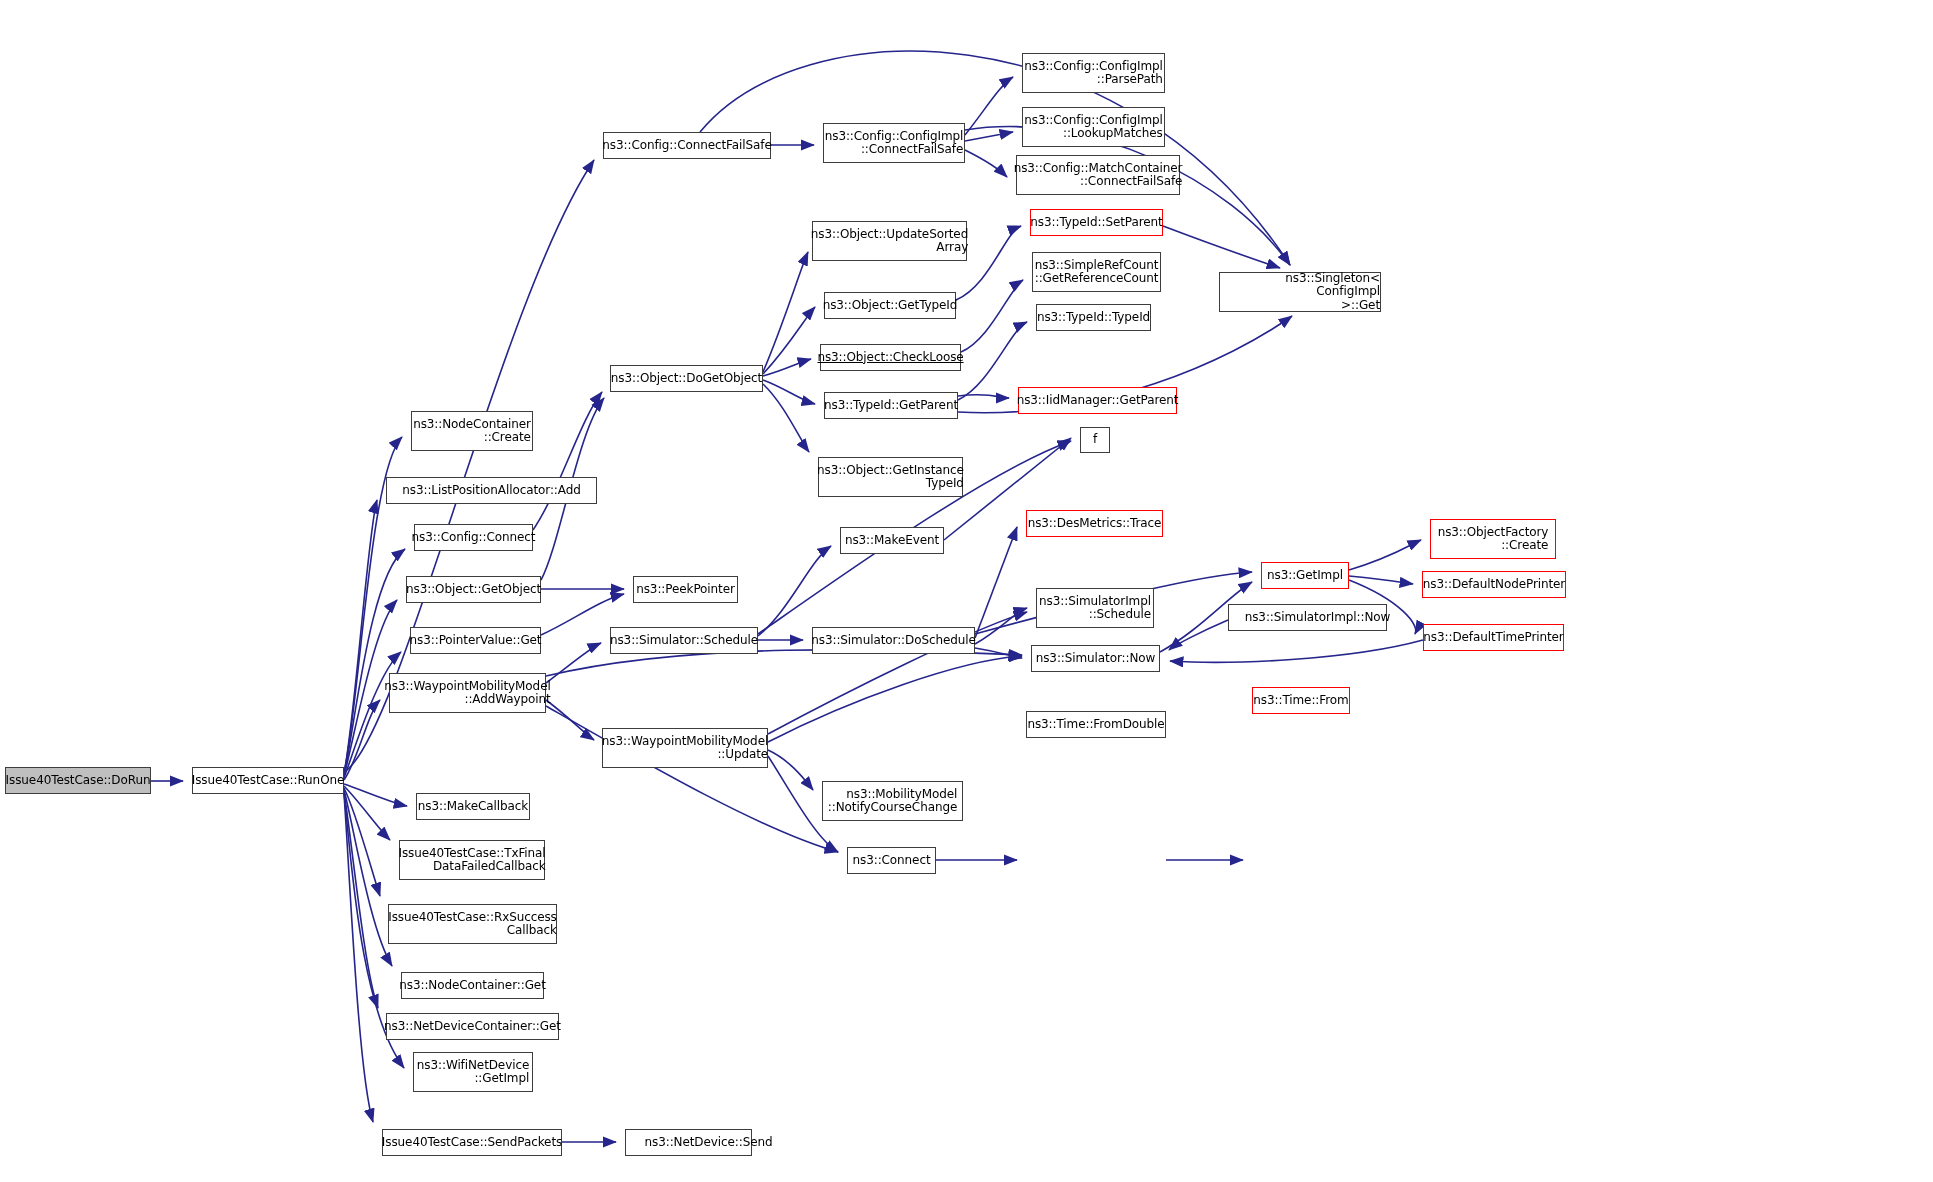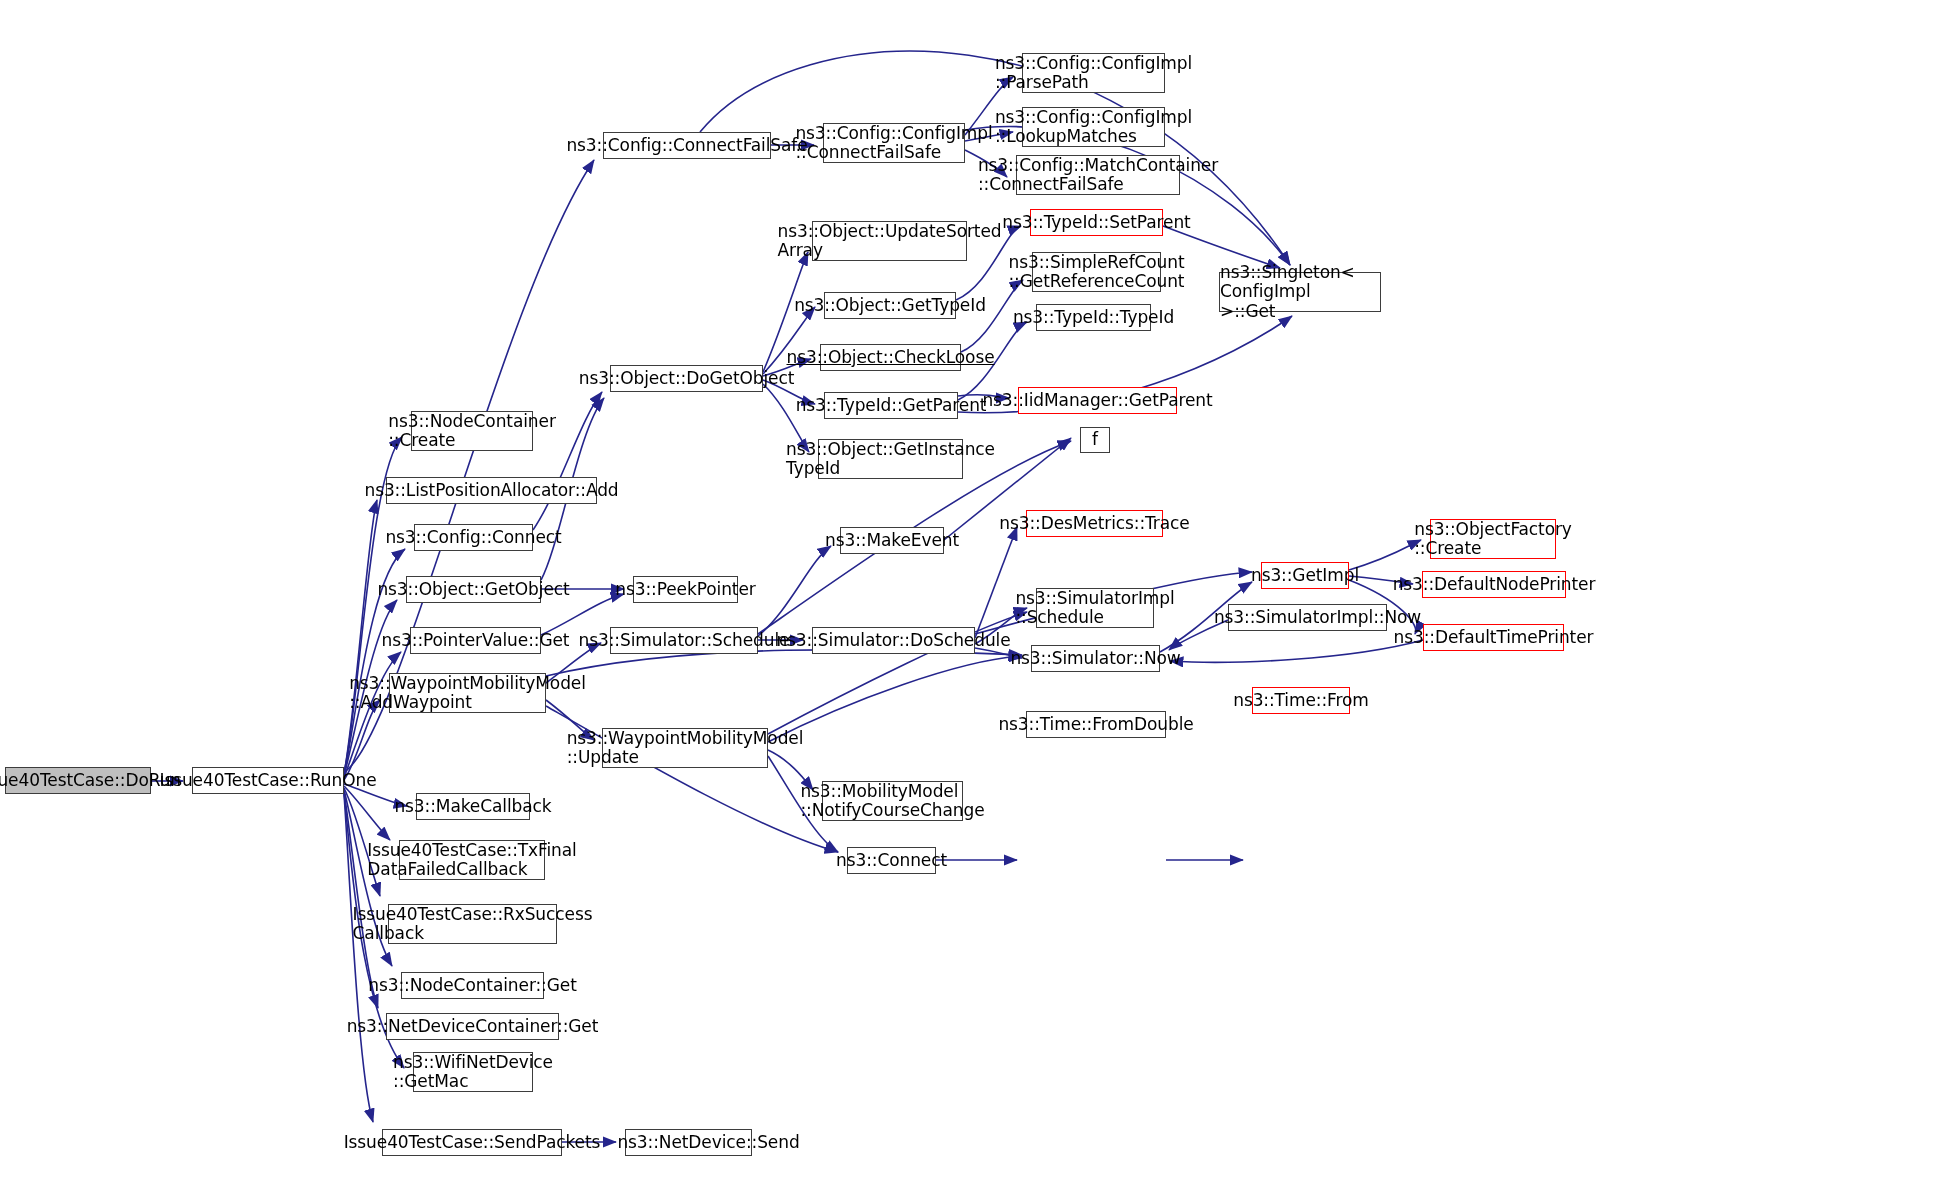--- a/index.html
+++ b/index.html
@@ -1,22 +1,22 @@
 <!DOCTYPE html>
 <html><head>
 <meta charset="utf-8">
 <style>
   html,body{margin:0;padding:0;background:#ffffff;}
   body{font-family:"DejaVu Sans","Liberation Sans",sans-serif;}
   #canvas{position:relative;width:1933px;height:1182px;background:#ffffff;overflow:hidden;}
   #edges{position:absolute;left:0;top:0;width:1933px;height:1182px;}
   .node{position:absolute;box-sizing:border-box;display:flex;align-items:center;
-        justify-content:center;text-align:left;background:#ffffff;
+        justify-content:center;text-align:right;background:#ffffff;
         border:1px solid #3d3d3d;color:#000000;line-height:1.12;
-        font-size:17px;letter-spacing:-0.1px;white-space:pre-line;z-index:5;}
+        font-size:12px;letter-spacing:-0.1px;white-space:pre-line;z-index:5;}
   .node.root{background:#bfbfbf;border-color:#3d3d3d;}
   .node.red{border-color:#ff0000;}
   .node.thick{border-width:1.6px;}
 </style>
 </head>
 <body>
 
 <div id="canvas">
   <svg id="edges" viewBox="0 0 1933 1182" xmlns="http://www.w3.org/2000/svg">
     <defs>
@@ -100,36 +100,36 @@
       <div class="node thick" style="left: 389px; top: 673px; width: 157px; height: 40px;">ns3::WaypointMobilityModel
 ::AddWaypoint</div>
       <div class="node thick" style="left: 416px; top: 793px; width: 114px; height: 27px;">ns3::MakeCallback</div>
       <div class="node thick" style="left: 399px; top: 840px; width: 146px; height: 40px;">Issue40TestCase::TxFinal
 DataFailedCallback</div>
       <div class="node thick" style="left: 388px; top: 904px; width: 169px; height: 40px;">Issue40TestCase::RxSuccess
 Callback</div>
       <div class="node thick" style="left: 401px; top: 972px; width: 143px; height: 27px;">ns3::NodeContainer::Get</div>
       <div class="node thick" style="left: 386px; top: 1013px; width: 173px; height: 27px;">ns3::NetDeviceContainer::Get</div>
       <div class="node thick" style="left: 413px; top: 1052px; width: 120px; height: 40px;">ns3::WifiNetDevice
-::GetMac</div>
+::GetImpl</div>
       <div class="node thick" style="left: 382px; top: 1129px; width: 180px; height: 27px;">Issue40TestCase::SendPackets</div>
       <div class="node thick" style="left: 603px; top: 132px; width: 168px; height: 27px;">ns3::Config::ConnectFailSafe</div>
       <div class="node thick" style="left: 610px; top: 365px; width: 153px; height: 27px;">ns3::Object::DoGetObject</div>
       <div class="node thick" style="left: 633px; top: 576px; width: 105px; height: 27px;">ns3::PeekPointer</div>
       <div class="node thick" style="left: 610px; top: 627px; width: 148px; height: 27px;">ns3::Simulator::Schedule</div>
       <div class="node thick" style="left: 602px; top: 728px; width: 166px; height: 40px;">ns3::WaypointMobilityModel
 ::Update</div>
       <div class="node thick" style="left: 823px; top: 123px; width: 142px; height: 40px;">ns3::Config::ConfigImpl
 ::ConnectFailSafe</div>
       <div class="node thick" style="left: 812px; top: 221px; width: 155px; height: 40px;">ns3::Object::UpdateSorted
 Array</div>
       <div class="node thick" style="left: 824px; top: 292px; width: 132px; height: 27px;">ns3::Object::GetTypeId</div>
       <div class="node thick" style="left: 820px; top: 344px; width: 141px; height: 27px; text-decoration: underline;">ns3::Object::CheckLoose</div>
       <div class="node thick" style="left: 824px; top: 392px; width: 134px; height: 27px;">ns3::TypeId::GetParent</div>
-      <div class="node thick" style="left: 818px; top: 439px; width: 145px; height: 40px;">ns3::Object::GetInstance
+      <div class="node thick" style="left: 818px; top: 457px; width: 145px; height: 40px;">ns3::Object::GetInstance
 TypeId</div>
       <div class="node thick" style="left: 840px; top: 527px; width: 104px; height: 27px;">ns3::MakeEvent</div>
       <div class="node thick" style="left: 812px; top: 627px; width: 163px; height: 27px;">ns3::Simulator::DoSchedule</div>
       <div class="node thick" style="left: 822px; top: 781px; width: 141px; height: 40px;">ns3::MobilityModel
 ::NotifyCourseChange</div>
       <div class="node thick" style="left: 847px; top: 847px; width: 89px; height: 27px;">ns3::Connect</div>
       <div class="node thick" style="left: 1022px; top: 53px; width: 143px; height: 40px;">ns3::Config::ConfigImpl
 ::ParsePath</div>
       <div class="node thick" style="left: 1022px; top: 107px; width: 143px; height: 40px;">ns3::Config::ConfigImpl
 ::LookupMatches</div>

